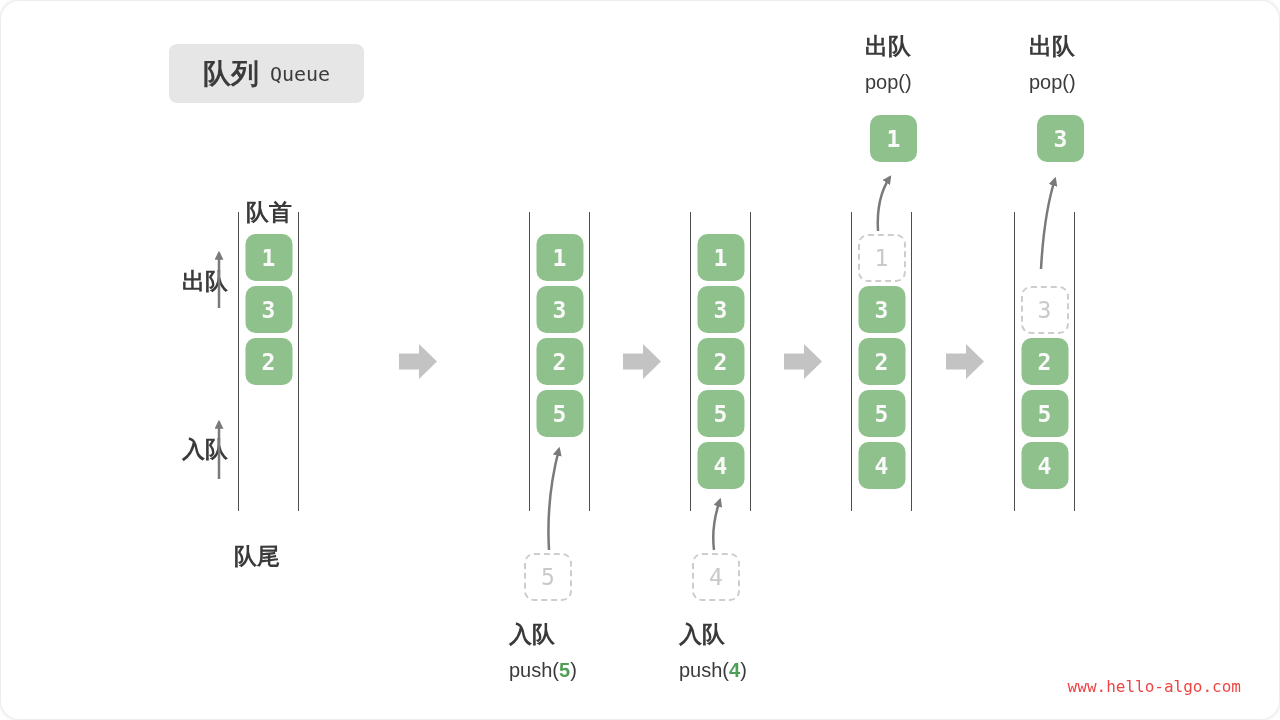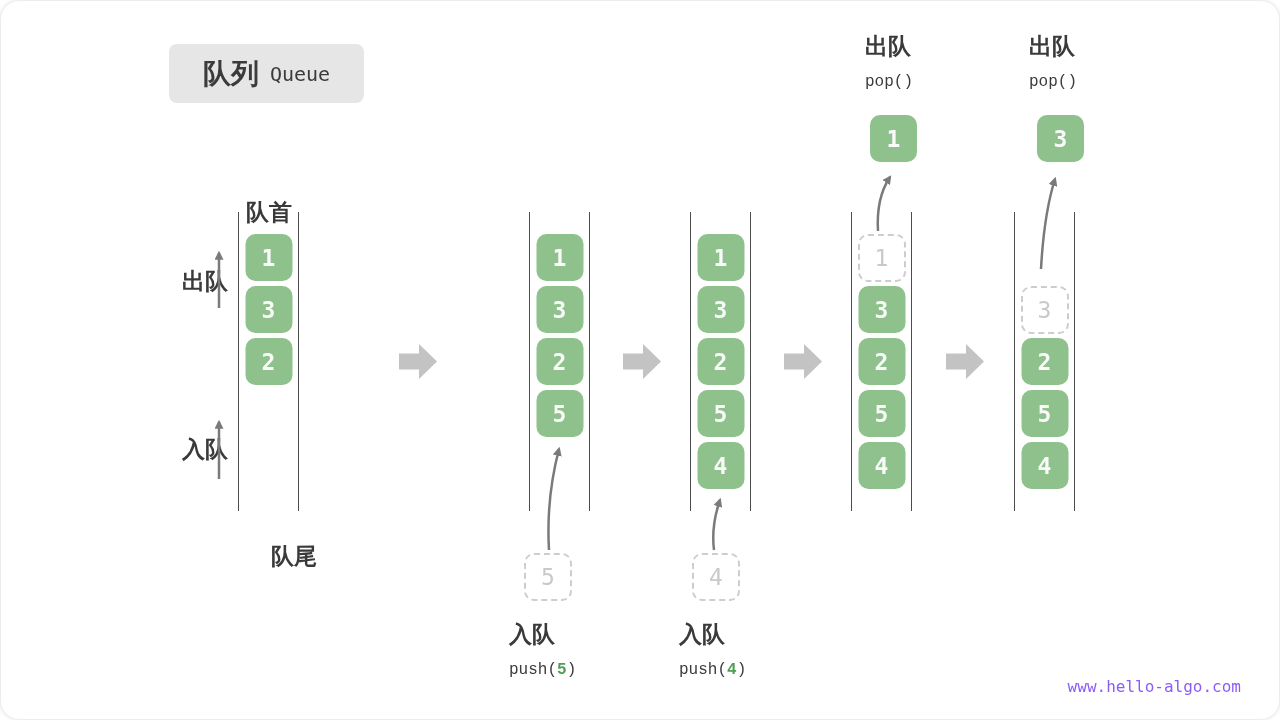--- a/index.html
+++ b/index.html
@@ -40,40 +40,40 @@
     background:#8ec18b;color:#fafafa;
     font-family:"DejaVu Sans Mono",monospace;font-weight:700;font-size:23px;
     display:flex;align-items:center;justify-content:center;z-index:2;
   }
   .free-cell.ghost{
     background:#fff;border:2.5px dashed #cdcdcd;color:#c9c9c9;font-weight:400;
     width:44px;height:44px;
   }
   .s1{top:22px;} .s2{top:74px;} .s3{top:126px;} .s4{top:178px;} .s5{top:230px;}
   .note .op{font-size:23px;font-weight:700;line-height:37px;color:#3a3a3a;}
-  .note .code{font-size:16px;font-family:Liberation Mono, monospace;line-height:34px;color:#3b3b3b;}
+  .note .code{font-size:20px;font-family:Liberation Sans, sans-serif;line-height:34px;color:#3b3b3b;}
   .note .arg{color:#4f9e55;font-weight:700;}
   .overlay{position:absolute;left:0;top:0;width:1278px;height:718px;z-index:3;pointer-events:none;}
   .watermark{
     right:38px;top:676px;font-family:"DejaVu Sans Mono",monospace;
-    font-size:16px;color:#8b5cf6;
+    font-size:16px;color:#ef4444;
   }
 </style>
 </head>
 <body>
 
 <div class="card">
 
   <div class="abs title-box">
     <span class="title-zh">队列</span>
     <span class="title-en">Queue</span>
   </div>
 
   <div class="abs cn-label" style="left:218px;top:156px;width:100px;margin-top:40px;">队首</div>
-  <div class="abs cn-label" style="left:216px;top:540px;width:100px;text-align:right;">队尾</div>
+  <div class="abs cn-label" style="left:206px;top:540px;width:100px;">队尾</div>
 
   <div class="abs cn-label" style="left:156px;top:265px;width:96px;">出队</div>
   <div class="abs cn-label" style="left:156px;top:433px;width:96px;">入队</div>
 
   <div class="abs col" style="left:237px;">
     <div class="cell s1">1</div>
     <div class="cell s2">3</div>
     <div class="cell s3">2</div>
   </div>
 

